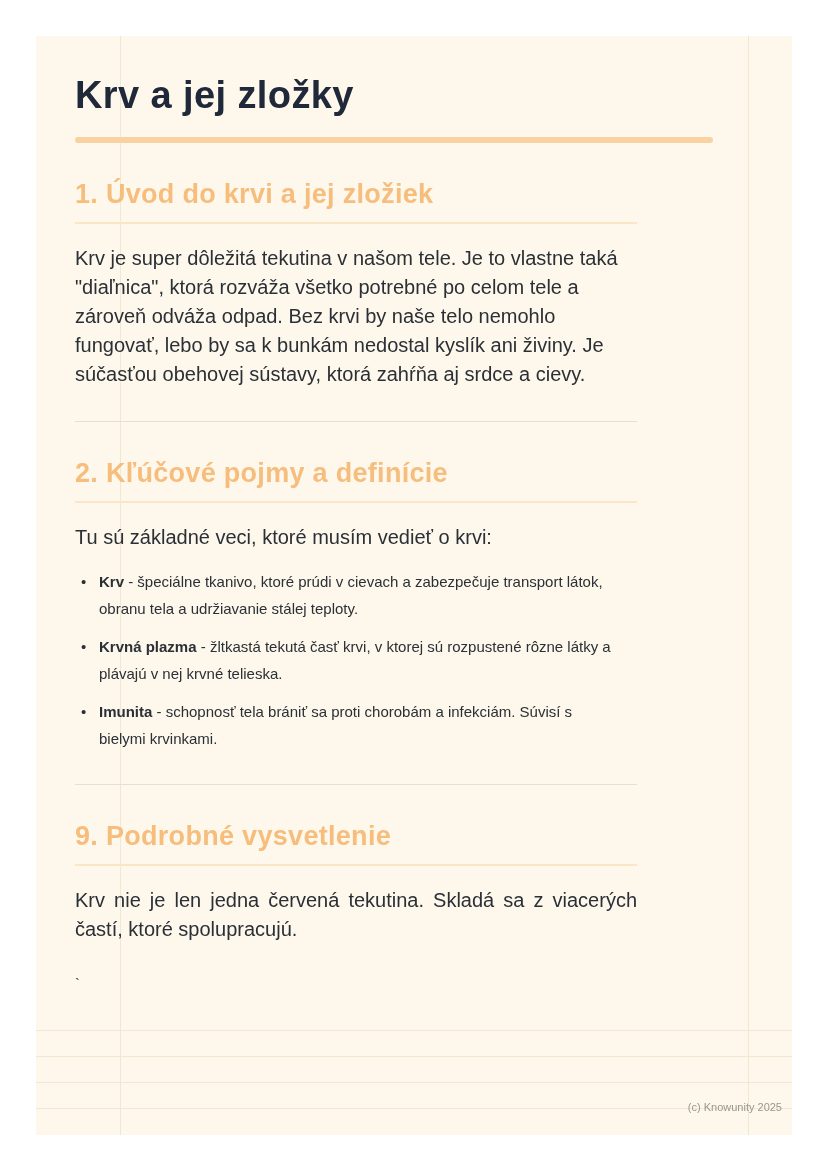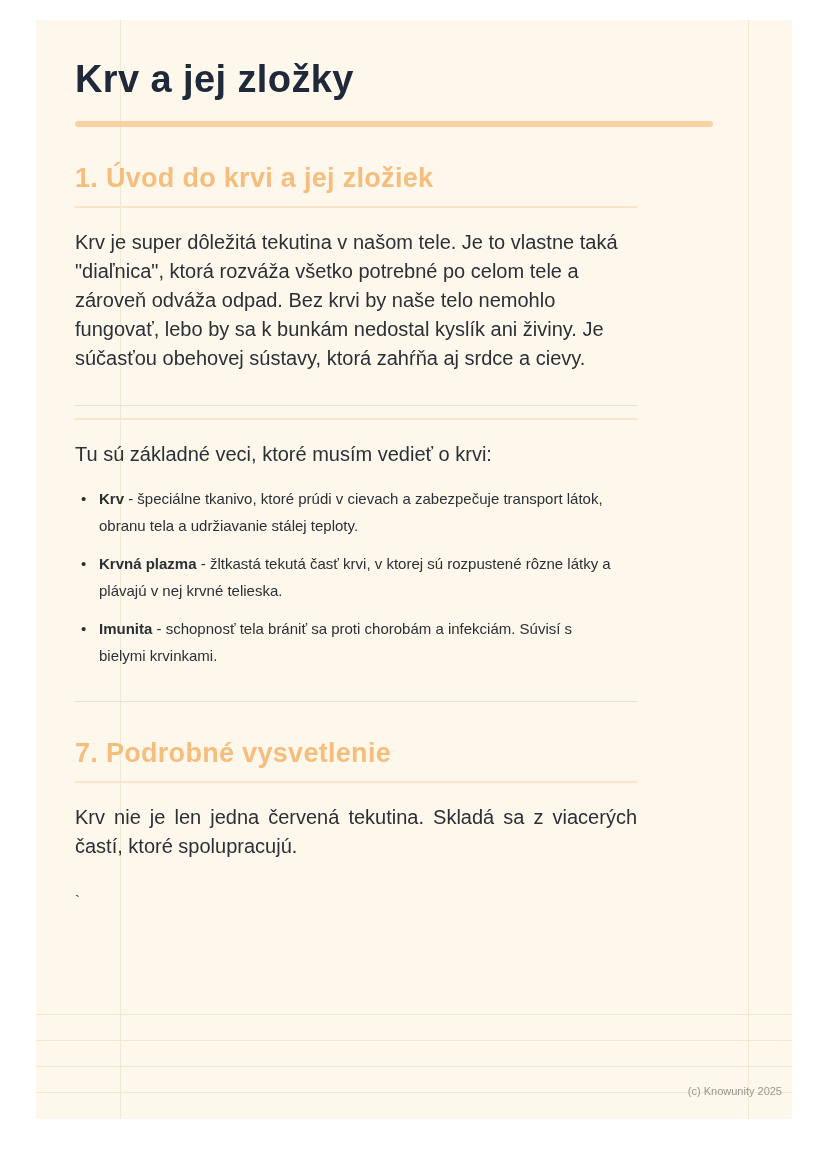--- a/index.html
+++ b/index.html
@@ -11,21 +11,21 @@
   .stage {
     position: relative;
     width: 828px;
     height: 1171px;
     background: #ffffff;
     overflow: hidden;
   }
   .paper {
     position: absolute;
     left: 36px;
-    top: 20px;
+    top: 36px;
     width: 756px;
     height: 1099px;
     background: #fdf8eb;
   }
   .vline {
     position: absolute;
     top: 0;
     bottom: 0;
     width: 1px;
     background: #f0e8d3;
@@ -144,20 +144,21 @@
 
       <section>
         <h2 class="section-heading">1. Úvod do krvi a jej zložiek</h2>
         <div class="h2-rule"></div>
         <p class="body-text">Krv je super dôležitá tekutina v našom tele. Je to vlastne taká "diaľnica", ktorá rozváža všetko potrebné po celom tele a zároveň odváža odpad. Bez krvi by naše telo nemohlo fungovať, lebo by sa k bunkám nedostal kyslík ani živiny. Je súčasťou obehovej sústavy, ktorá zahŕňa aj srdce a cievy.</p>
       </section>
 
       <hr class="divider">
 
       <section>
+        <h2 class="section-heading">2. Kľúčové pojmy a definície</h2>
         <div class="h2-rule"></div>
         <p class="body-text">Tu sú základné veci, ktoré musím vedieť o krvi:</p>
 
         <ul class="bullet-list">
           <li>
             <span class="term">Krv</span>
             <span>- špeciálne tkanivo, ktoré prúdi v cievach a zabezpečuje transport látok, obranu tela a udržiavanie stálej teploty.</span>
           </li>
           <li>
             <span class="term">Krvná plazma</span>
@@ -166,21 +167,21 @@
           <li>
             <span class="term">Imunita</span>
             <span>- schopnosť tela brániť sa proti chorobám a infekciám. Súvisí s bielymi krvinkami.</span>
           </li>
         </ul>
       </section>
 
       <hr class="divider">
 
       <section>
-        <h2 class="section-heading">7. Podrobné vysvetlenie</h2>
+        <h2 class="section-heading">9. Podrobné vysvetlenie</h2>
         <div class="h2-rule"></div>
         <p class="body-text justified">Krv nie je len jedna červená tekutina. Skladá sa z viacerých častí, ktoré spolupracujú.</p>
         <p class="stray-char">`</p>
       </section>
 
     </div>
 
     <div class="footer-credit">(c) Knowunity 2025</div>
   </div>
 </div>

